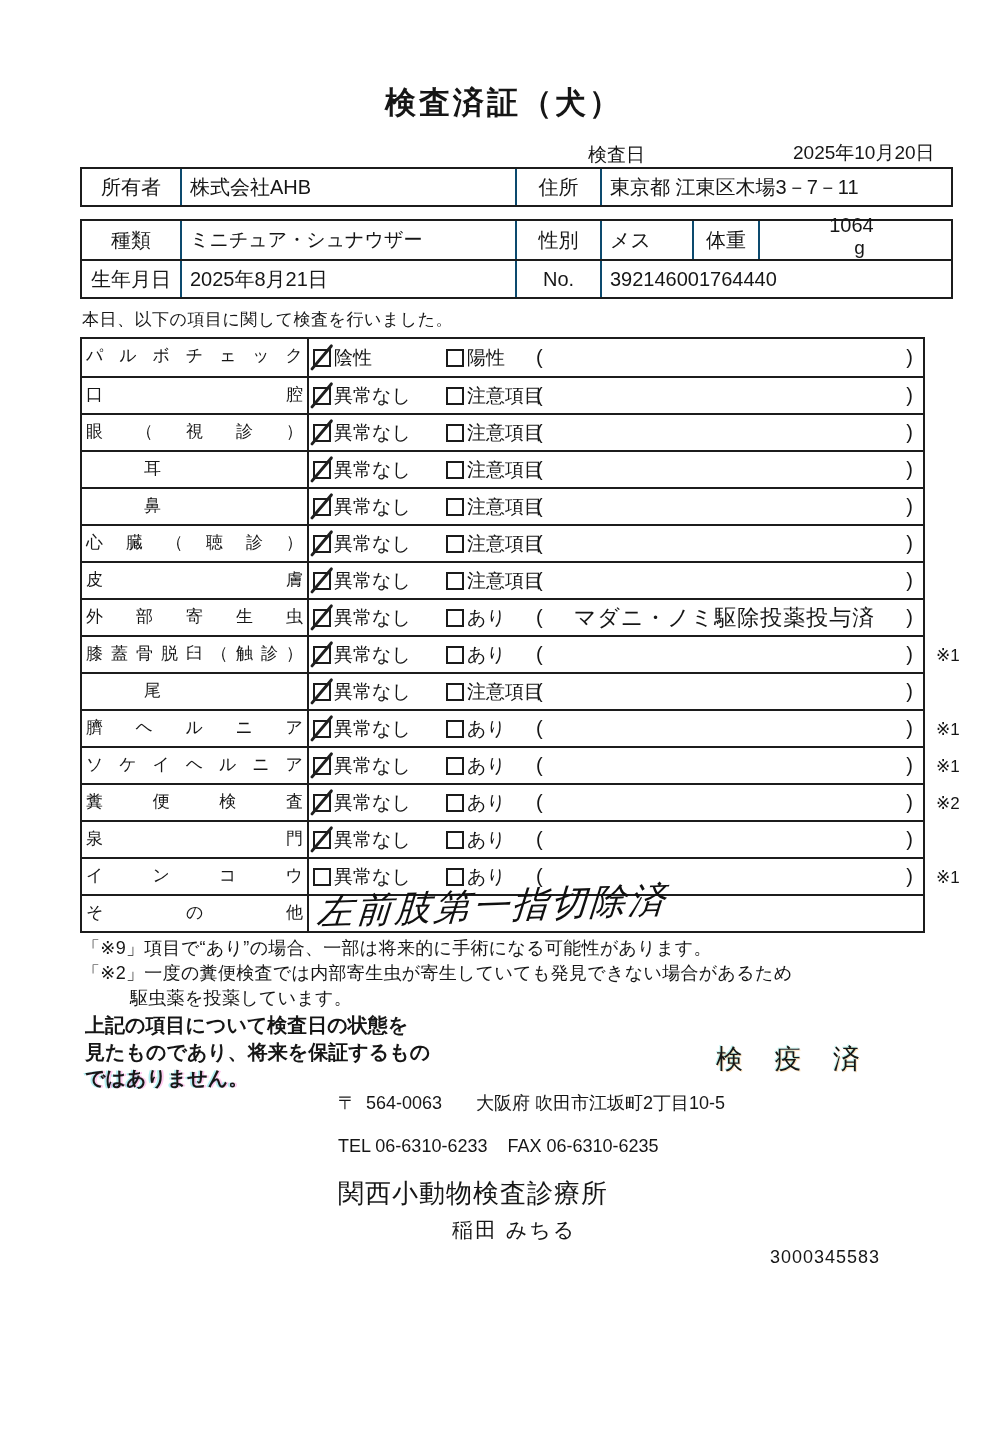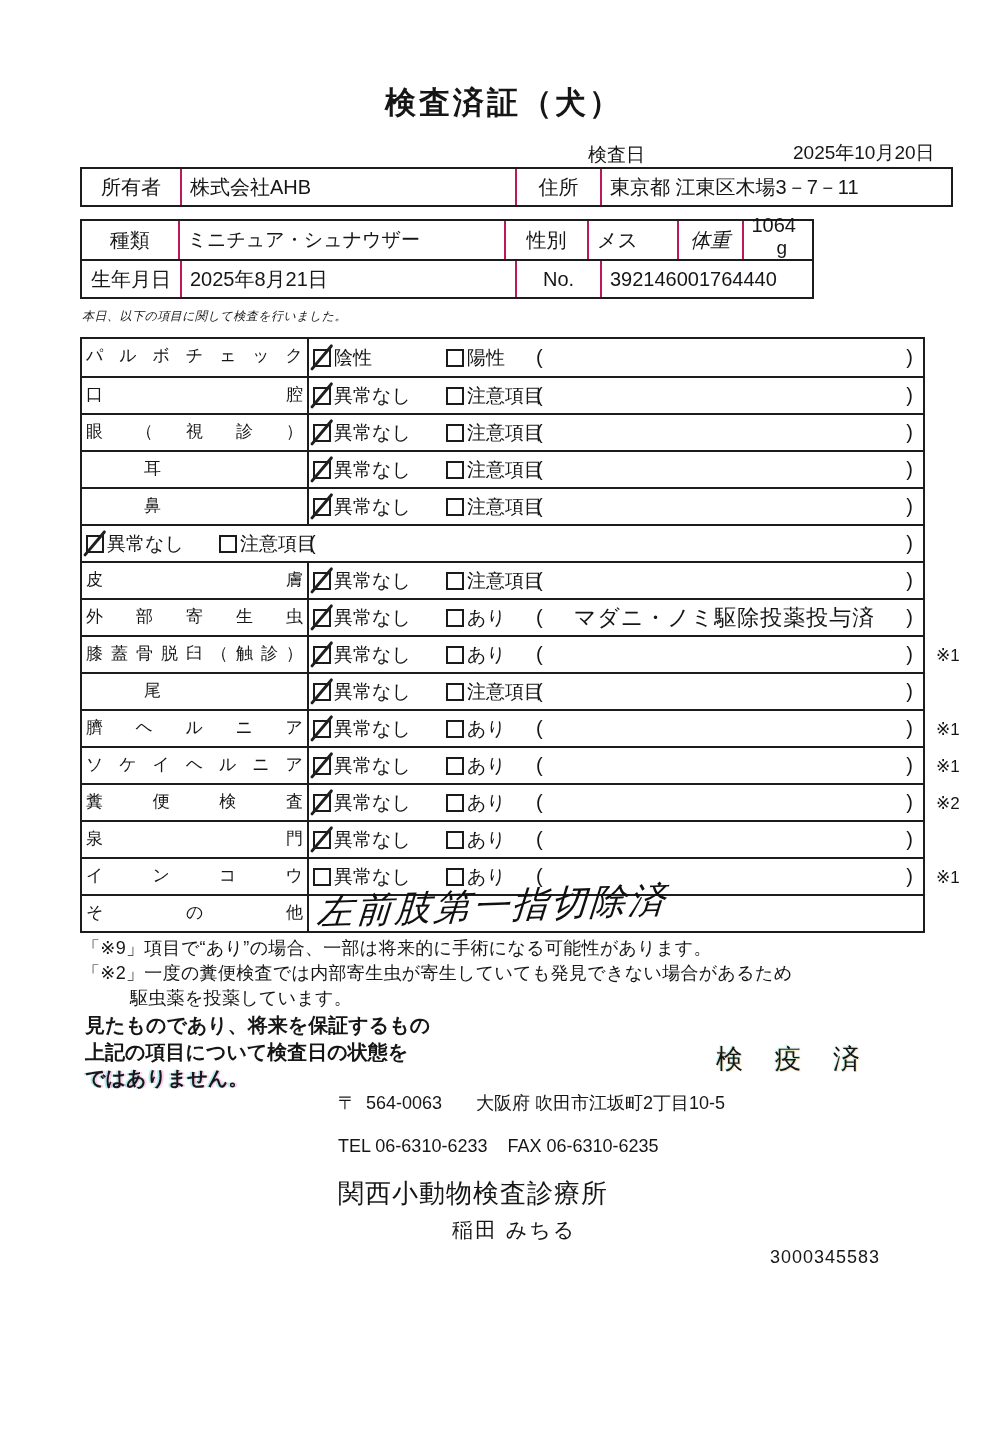--- a/index.html
+++ b/index.html
@@ -12,32 +12,32 @@
   
   .title{top:82px;left:0;width:100%;text-align:center;font-size:31px;font-weight:bold;letter-spacing:3px;}
   .exam-date-label{top:142px;left:588px;font-size:19px;}
   .exam-date-value{top:140px;left:793px;font-size:19px;}
   
   .info-table{border:2px solid #1c1c1c;box-sizing:border-box;}
   .i-row{display:flex;box-sizing:border-box;}
   .i-row + .i-row{border-top:2px solid #1c1c1c;}
   .i-cell{box-sizing:border-box;display:flex;align-items:center;font-size:20px;padding:0 8px;white-space:nowrap;overflow:visible;}
   .i-cell.lab{justify-content:center;padding:0 2px;}
-  .i-cell.rb{border-right:2px solid #be185d;}
+  .i-cell.rb{border-right:2px solid #0c4a6e;}
   .t1{top:167px;left:80px;width:873px;}
   .t1 .i-row{height:36px;}
-  .t2{top:219px;left:80px;width:734px;}
+  .t2{top:219px;left:80px;width:873px;}
   .t2 .i-row{height:38px;}
-  .w100{width:100px;}.w335{width:335px;}.w85{width:85px;}.w92{width:92px;}.w66{width:66px;font-style:italic;}
+  .w100{width:100px;}.w335{width:335px;}.w85{width:85px;}.w92{width:92px;}.w66{width:66px;}
   .flex1{flex:1;}
   .weight-cell{justify-content:flex-end;padding-right:16px;flex-direction:column;}
   .weight-unit{margin-left:16px;font-size:19px;}
   .breed{font-size:19px;}
   
-  .intro{top:308px;left:82px;font-size:12px;letter-spacing:0.5px;font-style:italic;}
+  .intro{top:308px;left:82px;font-size:17px;letter-spacing:0.5px;}
   
   .exam-table{top:337px;left:80px;width:845px;border:2px solid #1c1c1c;box-sizing:border-box;}
   .exam-row{position:relative;display:flex;height:37px;box-sizing:border-box;}
   .exam-row + .exam-row{border-top:2px solid #1c1c1c;}
   .cell-label{width:227px;box-sizing:border-box;border-right:2px solid #1c1c1c;
     padding:0 4px;font-size:17px;line-height:34px;white-space:nowrap;
     text-align:justify;text-align-last:justify;overflow:visible;}
   .cell-label.single{text-align-last:left;padding-left:62px;}
   .cell-content{flex:1;display:flex;align-items:center;padding-left:4px;box-sizing:border-box;}
   .opt{display:flex;align-items:center;font-size:19px;white-space:nowrap;}
@@ -207,20 +207,21 @@
         <span class="paren-area">
           <span class="paren">(</span>
           <span class="paren-text"></span>
           <span class="paren">)</span>
         </span>
       </div>
 
     </div>
 
     <div class="exam-row">
+      <div class="cell-label">心 臓 （ 聴 診 ）</div>
       <div class="cell-content">
         <span class="opt opt1">
           <span class="checkbox cb1 checked"></span>
           <span class="opt-label">異常なし</span>
         </span>
         <span class="opt opt2">
           <span class="checkbox cb2"></span>
           <span class="opt-label">注意項目</span>
         </span>
         <span class="paren-area">
@@ -419,22 +420,22 @@
         </div>
 
     </div>
   </div>
 
   <div class="abs fn fn1">「※9」項目で“あり”の場合、一部は将来的に手術になる可能性があります。</div>
   <div class="abs fn fn2">「※2」一度の糞便検査では内部寄生虫が寄生していても発見できない場合があるため</div>
   <div class="abs fn fn3">駆虫薬を投薬しています。</div>
 
   <div class="abs disclaimer">
+    <div>上記の項目について検査日の状態を</div>
     <div>見たものであり、将来を保証するもの</div>
-    <div>上記の項目について検査日の状態を</div>
     <div class="artifact">ではありません。</div>
   </div>
 
   <div class="abs stamp">検 疫 済</div>
 
   <div class="abs postal-line">
     <span>〒</span><span class="gap2"></span><span>564-0063</span><span class="gap"></span><span>大阪府 吹田市江坂町2丁目10-5</span>
   </div>
 
   <div class="abs tel-line">

